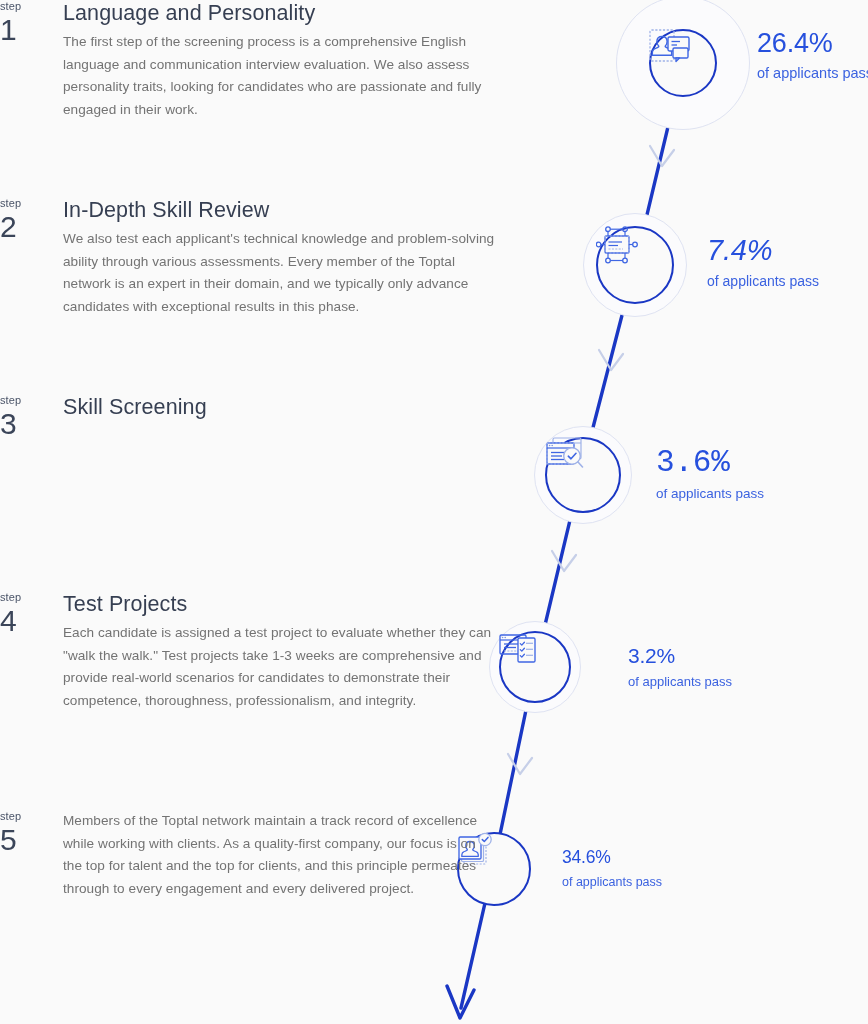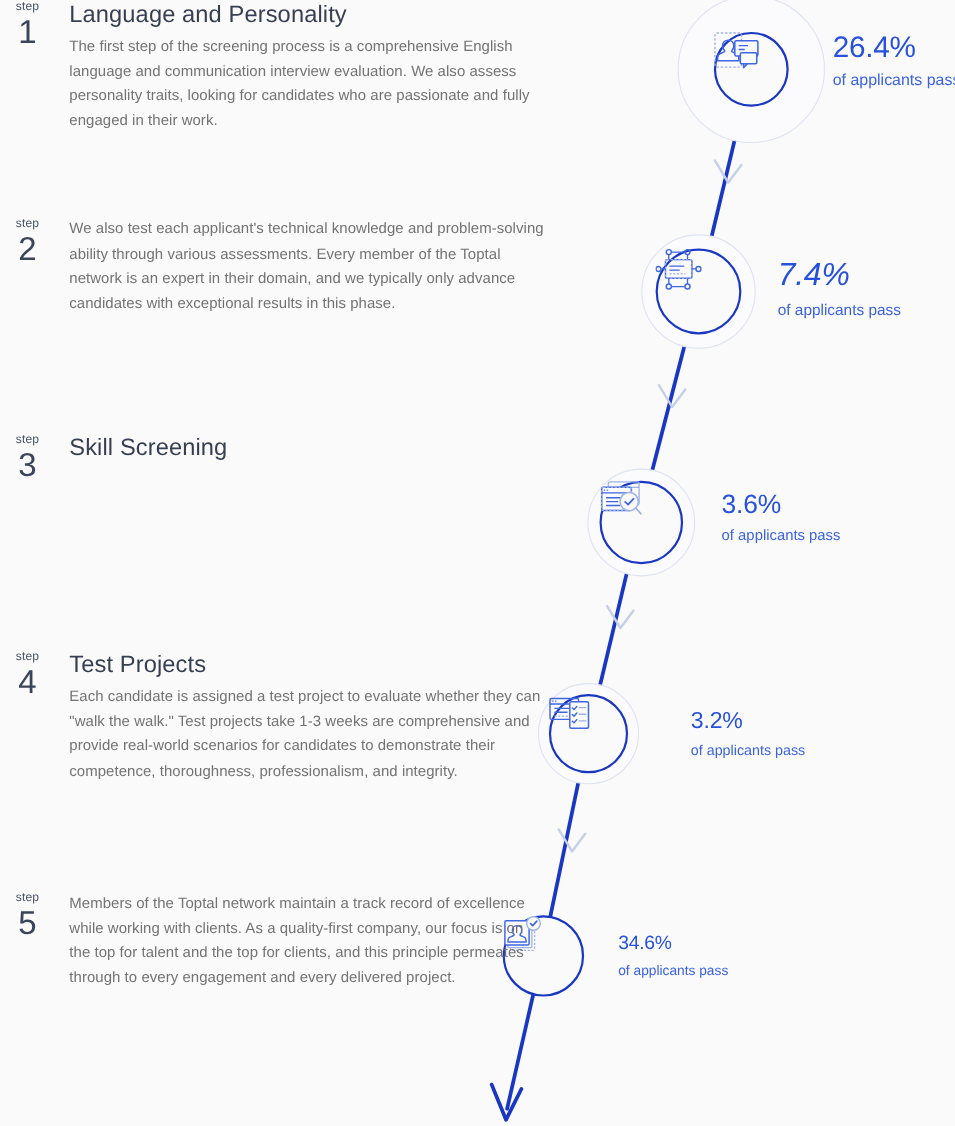--- a/index.html
+++ b/index.html
@@ -14,21 +14,21 @@
     position: relative;
     width: 868px; height: 1024px;
     background: #fafafa;
   }
 
   
   .steps { position: absolute; left: 0; top: 0; width: 520px; height: 1024px; }
   .step-row { position: absolute; left: 0; width: 520px; }
   .step-badge {
     position: absolute; left: 0; top: 0; width: 50px;
-    text-align: center; color: #3b4559;
+    text-align: left; color: #3b4559;
   }
   .step-word {
     display: block;
     font-size: 11px;
     line-height: 13px;
     color: #4a5468;
     letter-spacing: .1px;
   }
   .step-num {
     display: block;
@@ -177,21 +177,21 @@
           <line x1="6" y1="15.5" x2="21" y2="15.5" stroke="#3f66e3" stroke-width="1.3"></line>
           <line x1="6" y1="19" x2="17" y2="19" stroke="#3f66e3" stroke-width="1.3"></line>
           <line x1="6" y1="22.5" x2="19" y2="22.5" stroke="#3f66e3" stroke-width="1.3"></line>
           <circle cx="27" cy="19" r="8.3" fill="#fafafa" stroke="#9fb2e8" stroke-width="1.4"></circle>
           <path d="M23.3 19.2 L26 21.8 L31 16.3" fill="none" stroke="#3f66e3" stroke-width="1.6" stroke-linecap="round" stroke-linejoin="round"></path>
           <line x1="33" y1="25" x2="37.5" y2="30" stroke="#9fb2e8" stroke-width="1.6" stroke-linecap="round"></line>
         </svg>
       </div>
     </div>
     <div class="stat" style="left:656px; top:447px;">
-      <div class="stat-pct" style="font-size:24px;">3.6%</div>
+      <div class="stat-pct" style="font-size:31px;font-family:Liberation Mono, monospace;">3.6%</div>
       <div class="stat-cap" style="font-size:13.5px;">of applicants pass</div>
     </div>
 
     <div class="node" style="left:489px; top:621px; width:92px; height:92px;">
       <div class="node-outer" style="left:0; top:0; width:92px; height:92px;"></div>
       <div class="node-inner" style="left:10px; top:10px; width:72px; height:72px;"></div>
       <div class="node-icon" style="left:10px; top:10px; width:72px; height:72px;">
         <svg width="42" height="34" viewBox="0 0 42 34">
           <rect x="1" y="4" width="26" height="19" rx="1.3" fill="none" stroke="#3f66e3" stroke-width="1.3"></rect>
           <line x1="1" y1="9" x2="27" y2="9" stroke="#3f66e3" stroke-width="1.2"></line>
@@ -246,20 +246,21 @@
         <p class="step-desc">The first step of the screening process is a comprehensive English language and communication interview evaluation. We also assess personality traits, looking for candidates who are passionate and fully engaged in their work.</p>
       </div>
     </div>
 
     <div class="step-row" style="top:197px;">
       <div class="step-badge">
         <span class="step-word">step</span>
         <span class="step-num">2</span>
       </div>
       <div class="step-body">
+        <h2 class="step-title">In-Depth Skill Review</h2>
         <p class="step-desc">We also test each applicant's technical knowledge and problem-solving ability through various assessments. Every member of the Toptal network is an expert in their domain, and we typically only advance candidates with exceptional results in this phase.</p>
       </div>
     </div>
 
     <div class="step-row" style="top:394px;">
       <div class="step-badge">
         <span class="step-word">step</span>
         <span class="step-num">3</span>
       </div>
       <div class="step-body">

